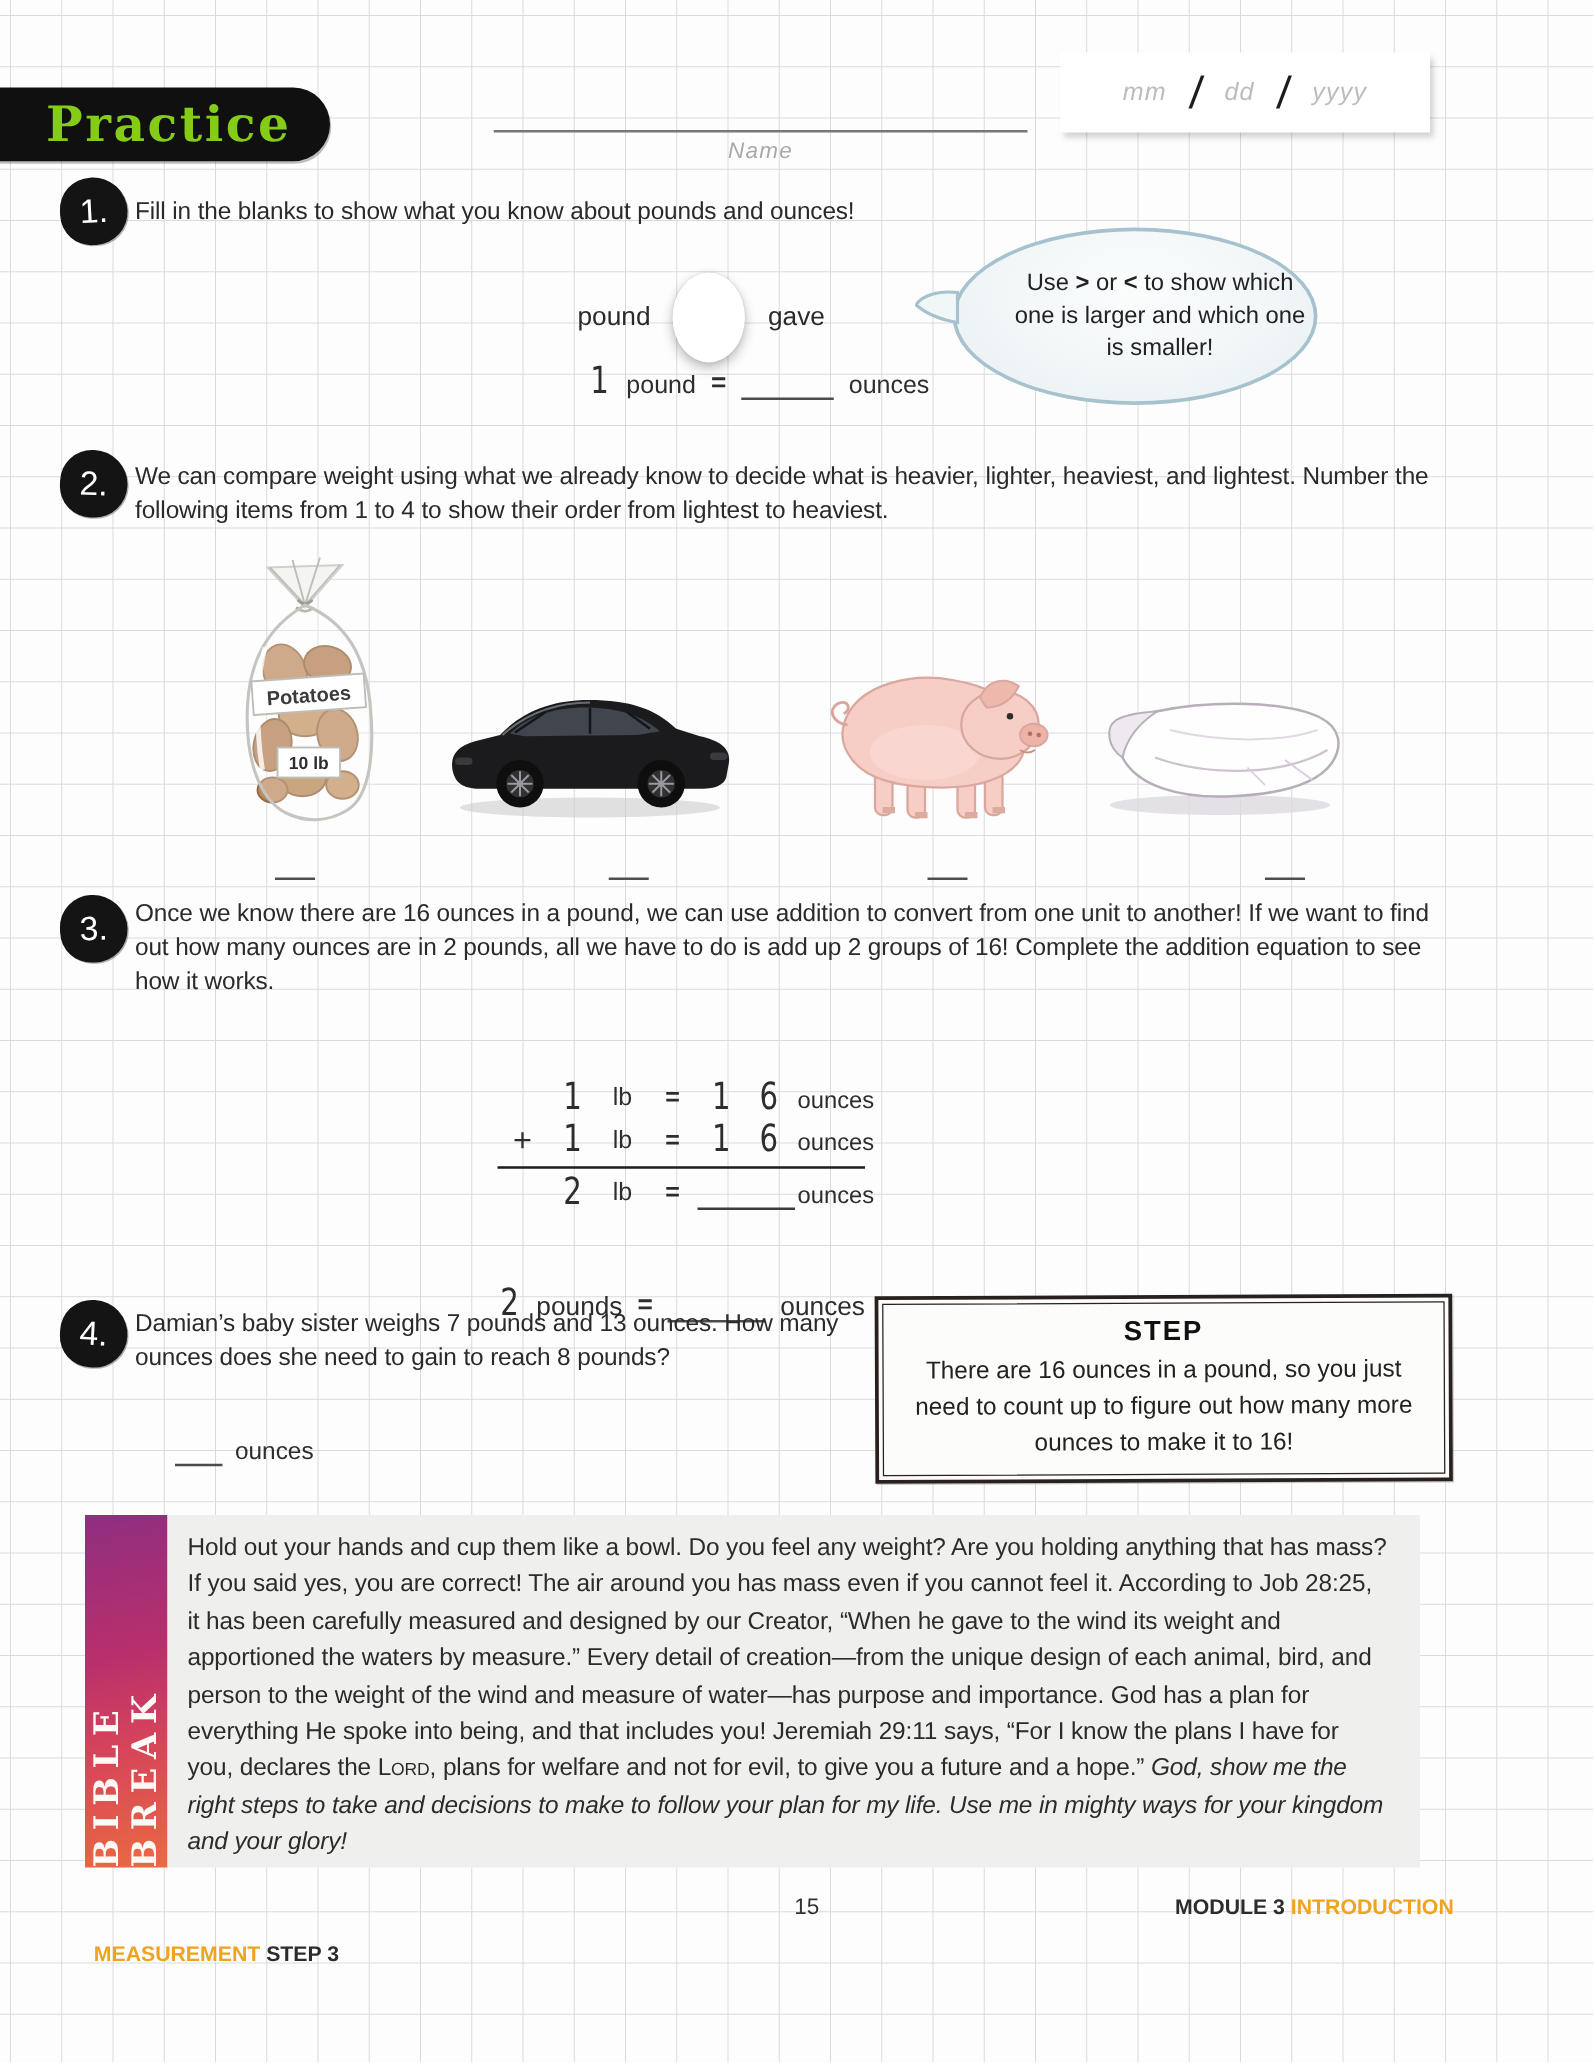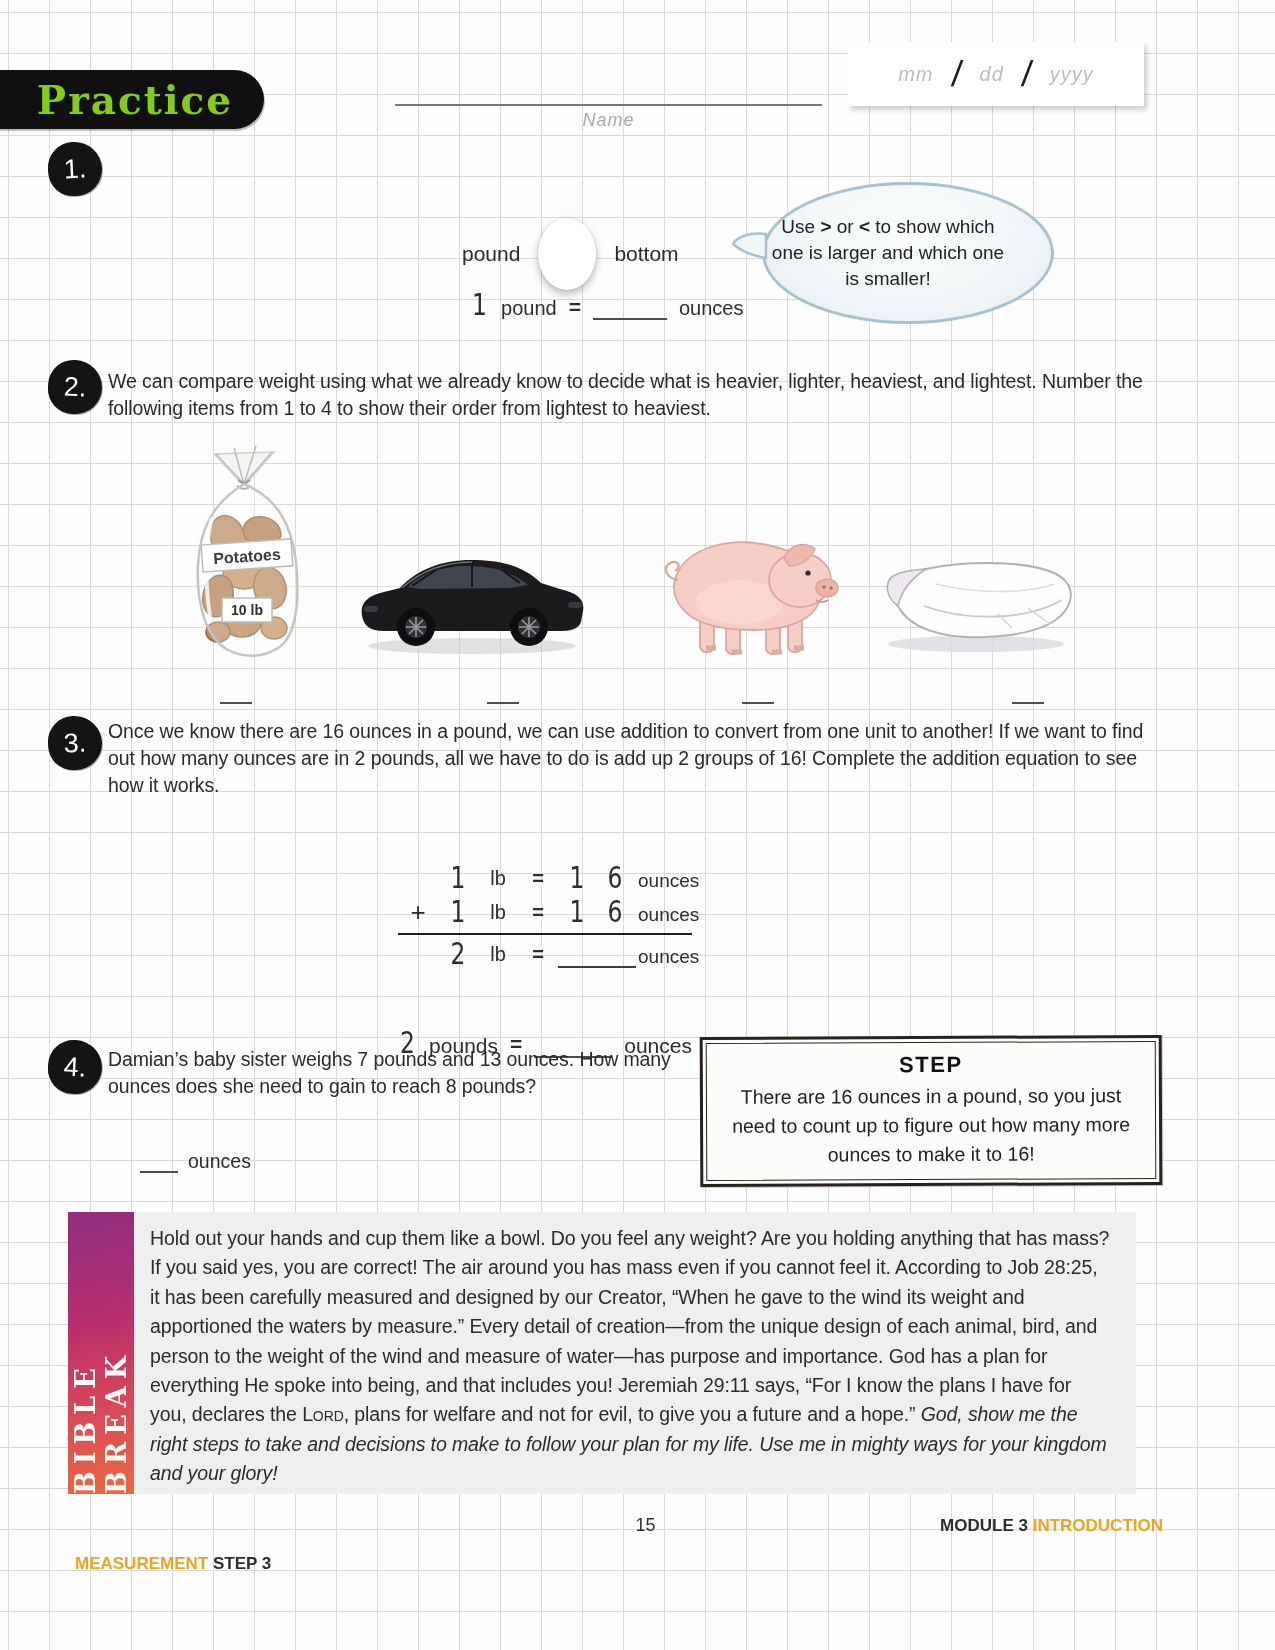--- a/index.html
+++ b/index.html
@@ -56,21 +56,21 @@
     font-weight:400; font-size:30px; line-height:1; }
   .blank { display:inline-block; border-bottom:2px solid #4c4c4c; }
   .eq1-row { left:470px; top:290px; display:flex; align-items:flex-end; gap:12px; font-size:20px; }
   .eq1-row .eq-sign { font-weight:700; font-size:21px; padding-bottom:1px; }
 
   
   .bubble-wrap { left:762px; top:182px; width:292px; height:142px; }
   .bubble {
     width:100%; height:100%; border-radius:50%;
     border:3px solid #a6c2ce; background:radial-gradient(ellipse at 50% 35%, #fbfdfd 0%, #eef4f6 70%, #e2ecef 100%);
-    display:flex; align-items:center; justify-content:flex-start;
+    display:flex; align-items:center; justify-content:flex-end;
   }
   .bubble-text { width:246px; text-align:center; font-size:19px; line-height:26px; color:#222; }
   .bubble-tail { left:-30px; top:46px; }
   .b { font-weight:700; }
 
   
   .img-blank { height:0; width:32px; border-bottom:2.5px solid #4f4f4f; }
 
   
   .eq-row { left:398px; display:grid; grid-template-columns:40px 40px 40px 40px 38px 38px 100px;
@@ -138,25 +138,26 @@
     <span class="ph">mm</span>
     <span class="slash">/</span>
     <span class="ph">dd</span>
     <span class="slash">/</span>
     <span class="ph">yyyy</span>
   </div>
 
   <div class="abs q-badge" style="left:48px; top:142px; transform:rotate(-3deg);">
     <span>1.</span>
   </div>
+  <div class="abs q-text" style="left:108px; top:156px; width:700px;">Fill in the blanks to show what you know about pounds and ounces!</div>
 
   <div class="abs cmp-row">
     <span class="cmp-word">pound</span>
     <span class="cmp-circle"></span>
-    <span class="cmp-word">bottom</span>
+    <span class="cmp-word">gave</span>
   </div>
 
   <div class="abs bubble-wrap">
     <svg class="abs bubble-tail" width="36" height="36" viewBox="0 0 36 36">
       <path d="M34 6 C 16 4, 4 10, 1 16 C 10 24, 22 28, 34 30 Z" fill="#f1f6f7" stroke="#a6c2ce" stroke-width="2.5"></path>
     </svg>
     <div class="bubble">
       <div class="bubble-text"><span>Use </span><span class="b">&gt;</span><span> or </span><span class="b">&lt;</span><span> to show which one is larger and which one is smaller!</span></div>
     </div>
   </div>

